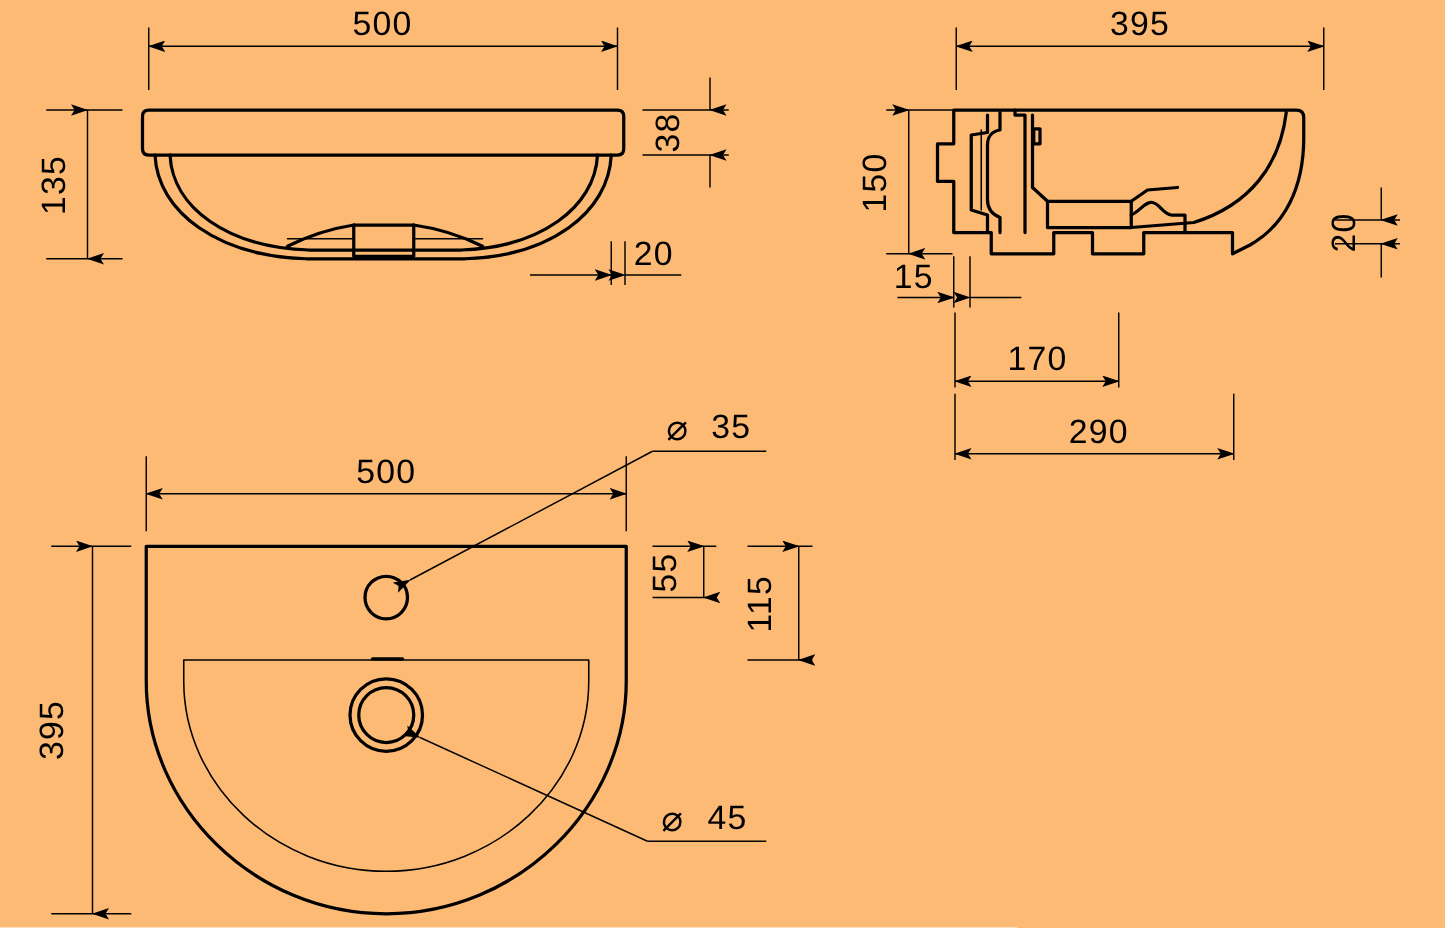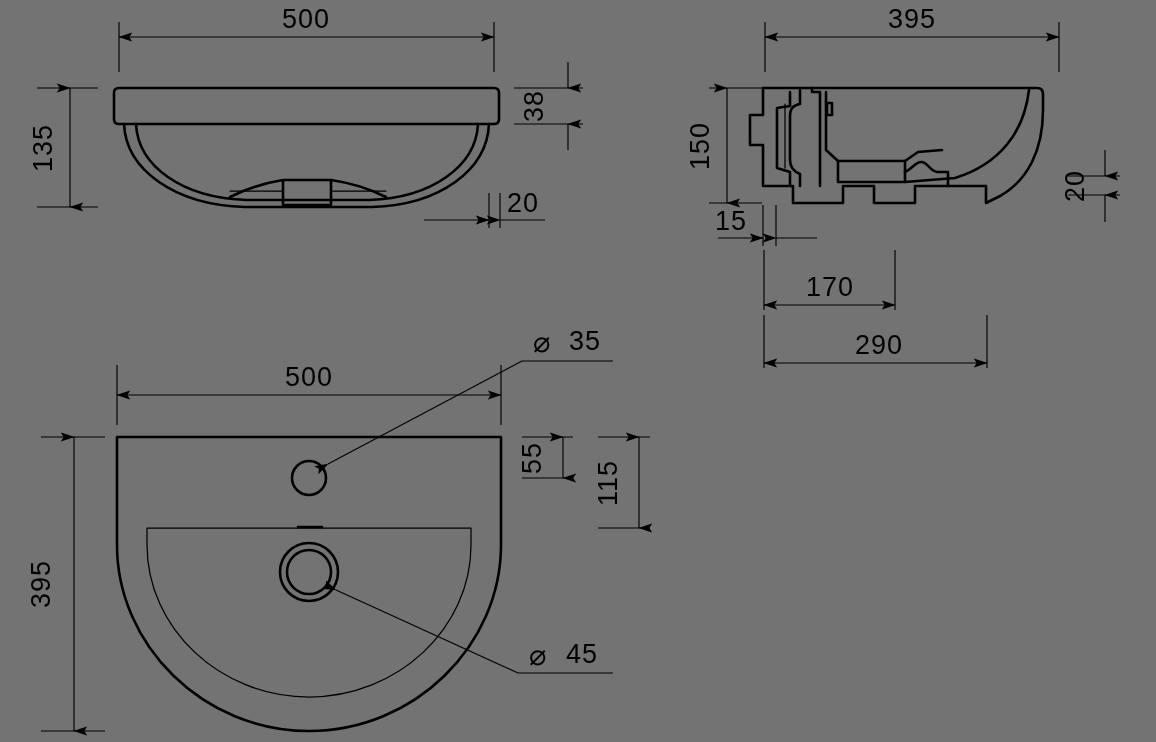--- a/index.html
+++ b/index.html
@@ -11,21 +11,21 @@
   body {
     width: 1156px;
     height: 742px;
     font-family: "Liberation Sans", sans-serif;
     overflow: hidden;
   }
   #drawing-root {
     position: relative;
     width: 1156px;
     height: 742px;
-    background: #737373;
+    background: #fdba74;
   }
   svg.sheet {
     position: absolute;
     top: 0;
     left: 0;
     width: 1156px;
     height: 742px;
     display: block;
   }
   .geom {

